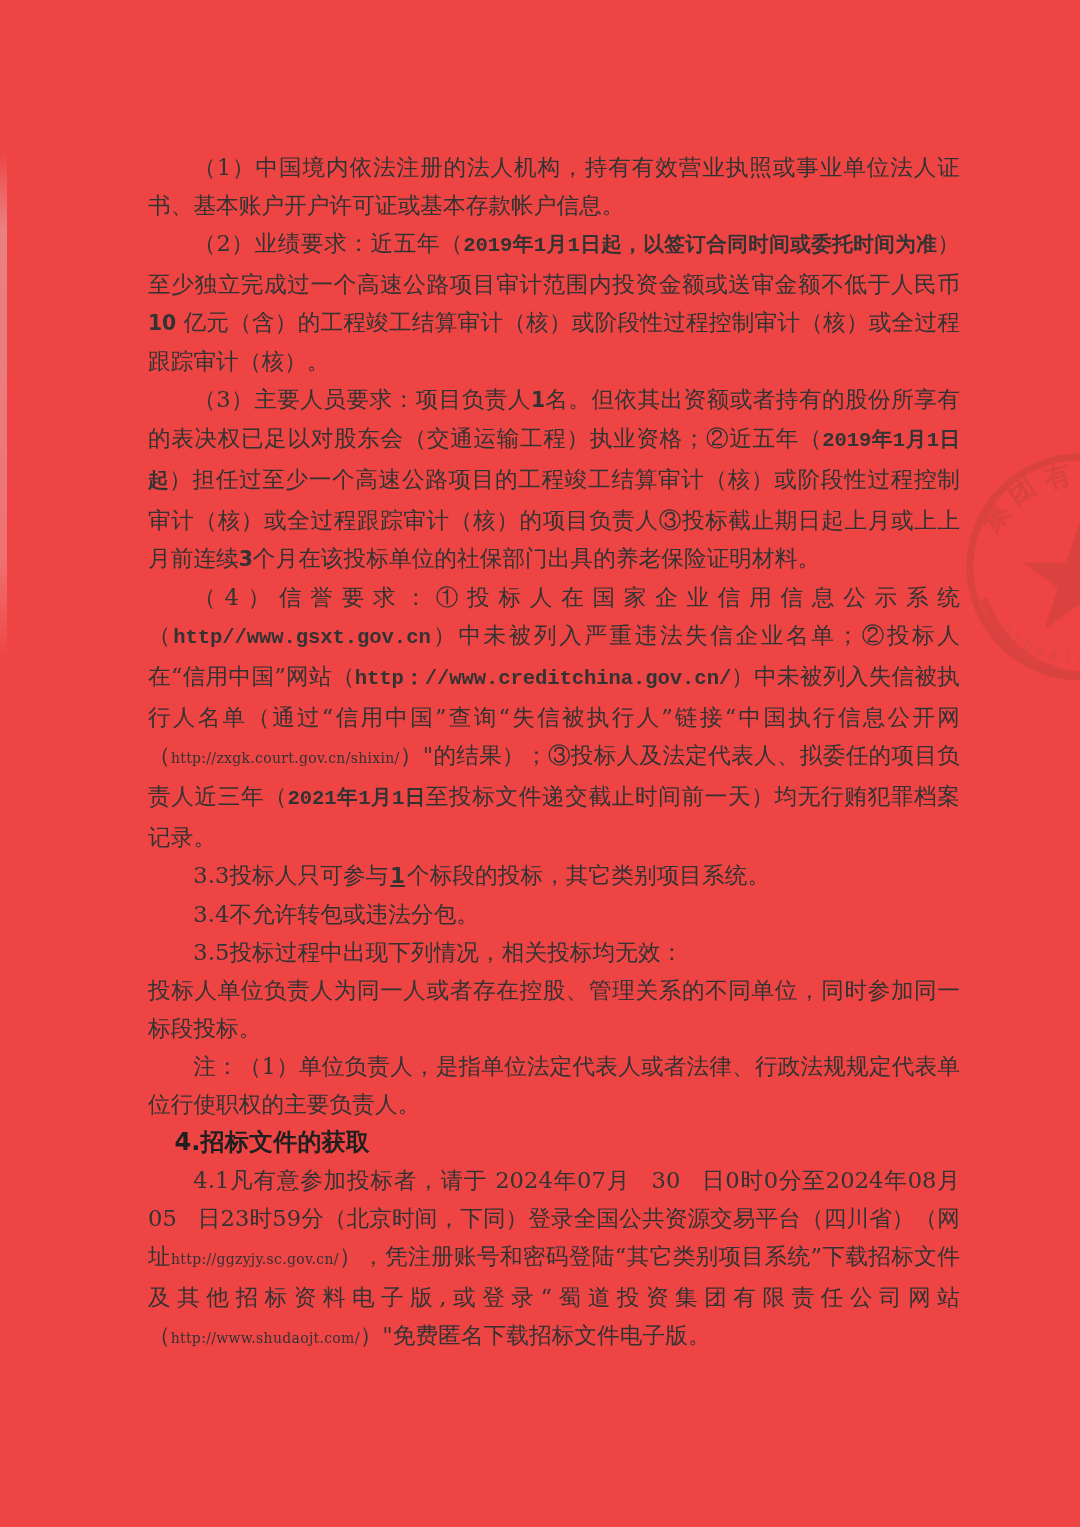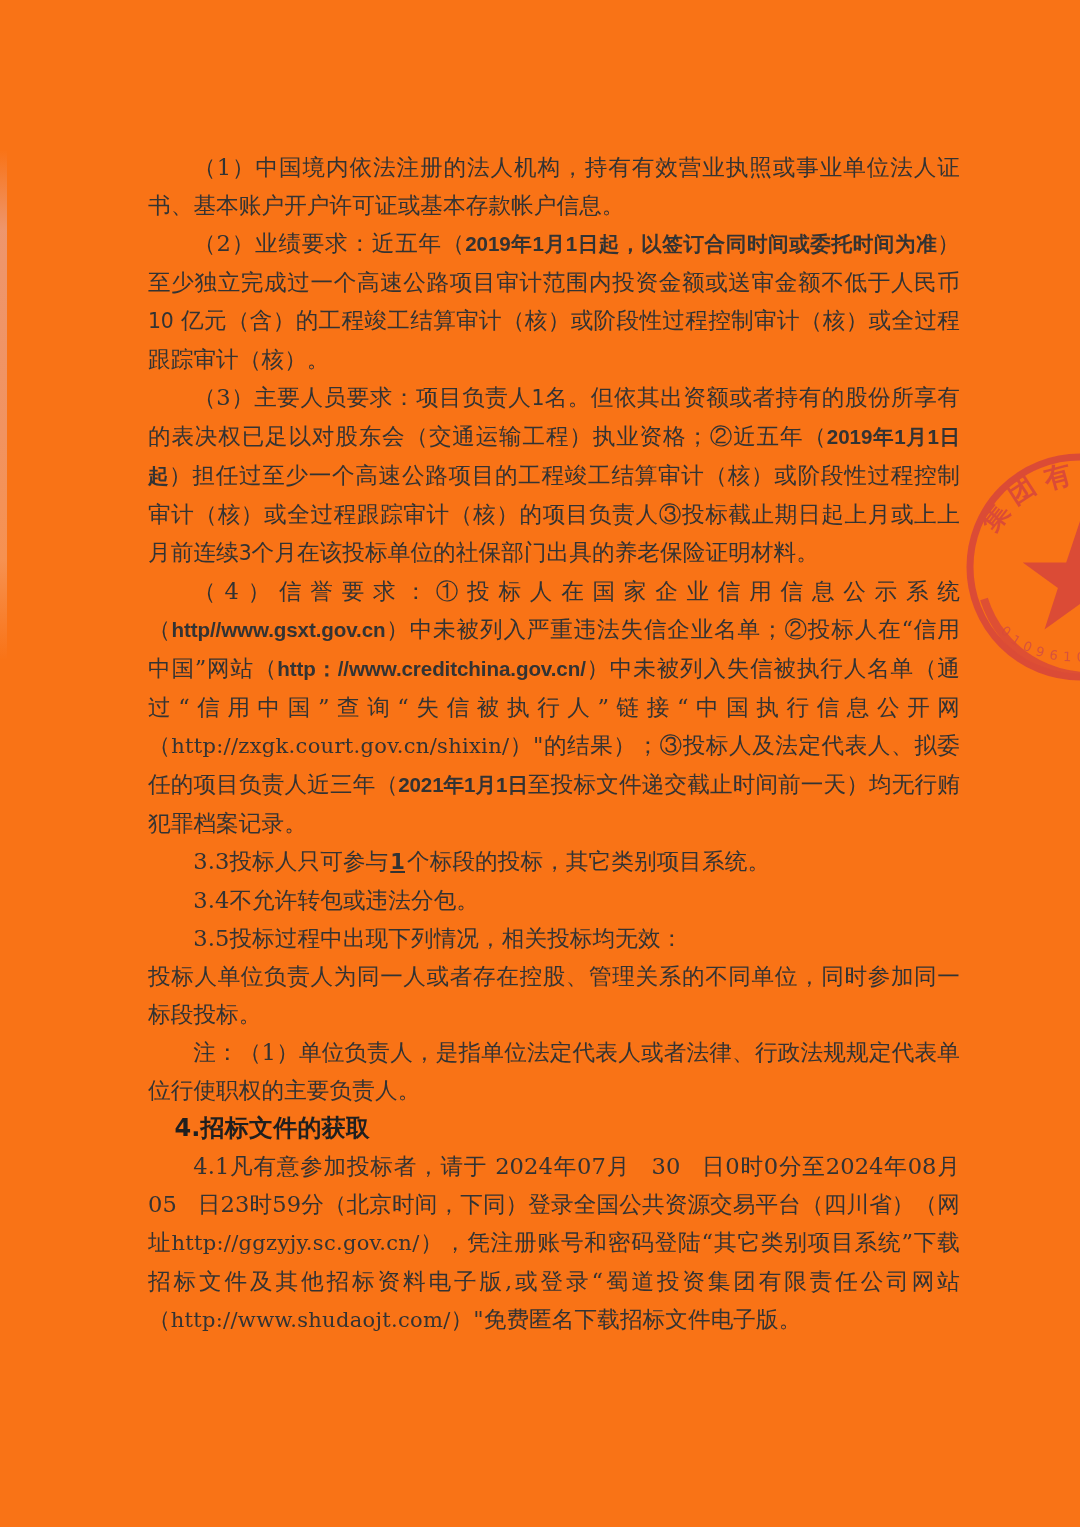--- a/index.html
+++ b/index.html
@@ -4,21 +4,21 @@
 <style>
   html, body {
     margin: 0;
     padding: 0;
     background: #ffffff;
   }
   .page {
     position: relative;
     width: 1080px;
     height: 1527px;
-    background: #f97316;
+    background: #ef4444;
     overflow: hidden;
     font-family: "DejaVu Serif", "Liberation Serif", serif;
     color: #2a2a2a;
   }
   
   .scan-edge {
     position: absolute;
     left: 0;
     top: 0;
     width: 7px;
@@ -57,34 +57,34 @@
     line-height: 38px;
     margin: 0;
     text-indent: 1.1em;
     color: #1f1f1f;
     letter-spacing: 0.2px;
   }
 
   
   .sans {
     font-family: "DejaVu Sans", "Liberation Sans", sans-serif;
-    font-weight: normal;
+    font-weight: bold;
     font-size: 20.4px;
     letter-spacing: -0.2px;
   }
   .sans-lt {
-    font-family: Liberation Sans, sans-serif;
+    font-family: Liberation Mono, monospace;
     font-size: 20.6px;
     font-weight: bold;
     letter-spacing: -0.1px;
   }
   
   .mono {
     font-family: "DejaVu Serif", "Liberation Serif", serif;
-    font-size: 21px;
+    font-size: 14px;
     letter-spacing: 0.3px;
   }
   .u-bold {
     font-family: "DejaVu Sans", "Liberation Sans", sans-serif;
     font-weight: bold;
     font-size: 21px;
     text-decoration: underline;
     padding: 0 2px;
   }
   .sp { letter-spacing: 0.6em; }

